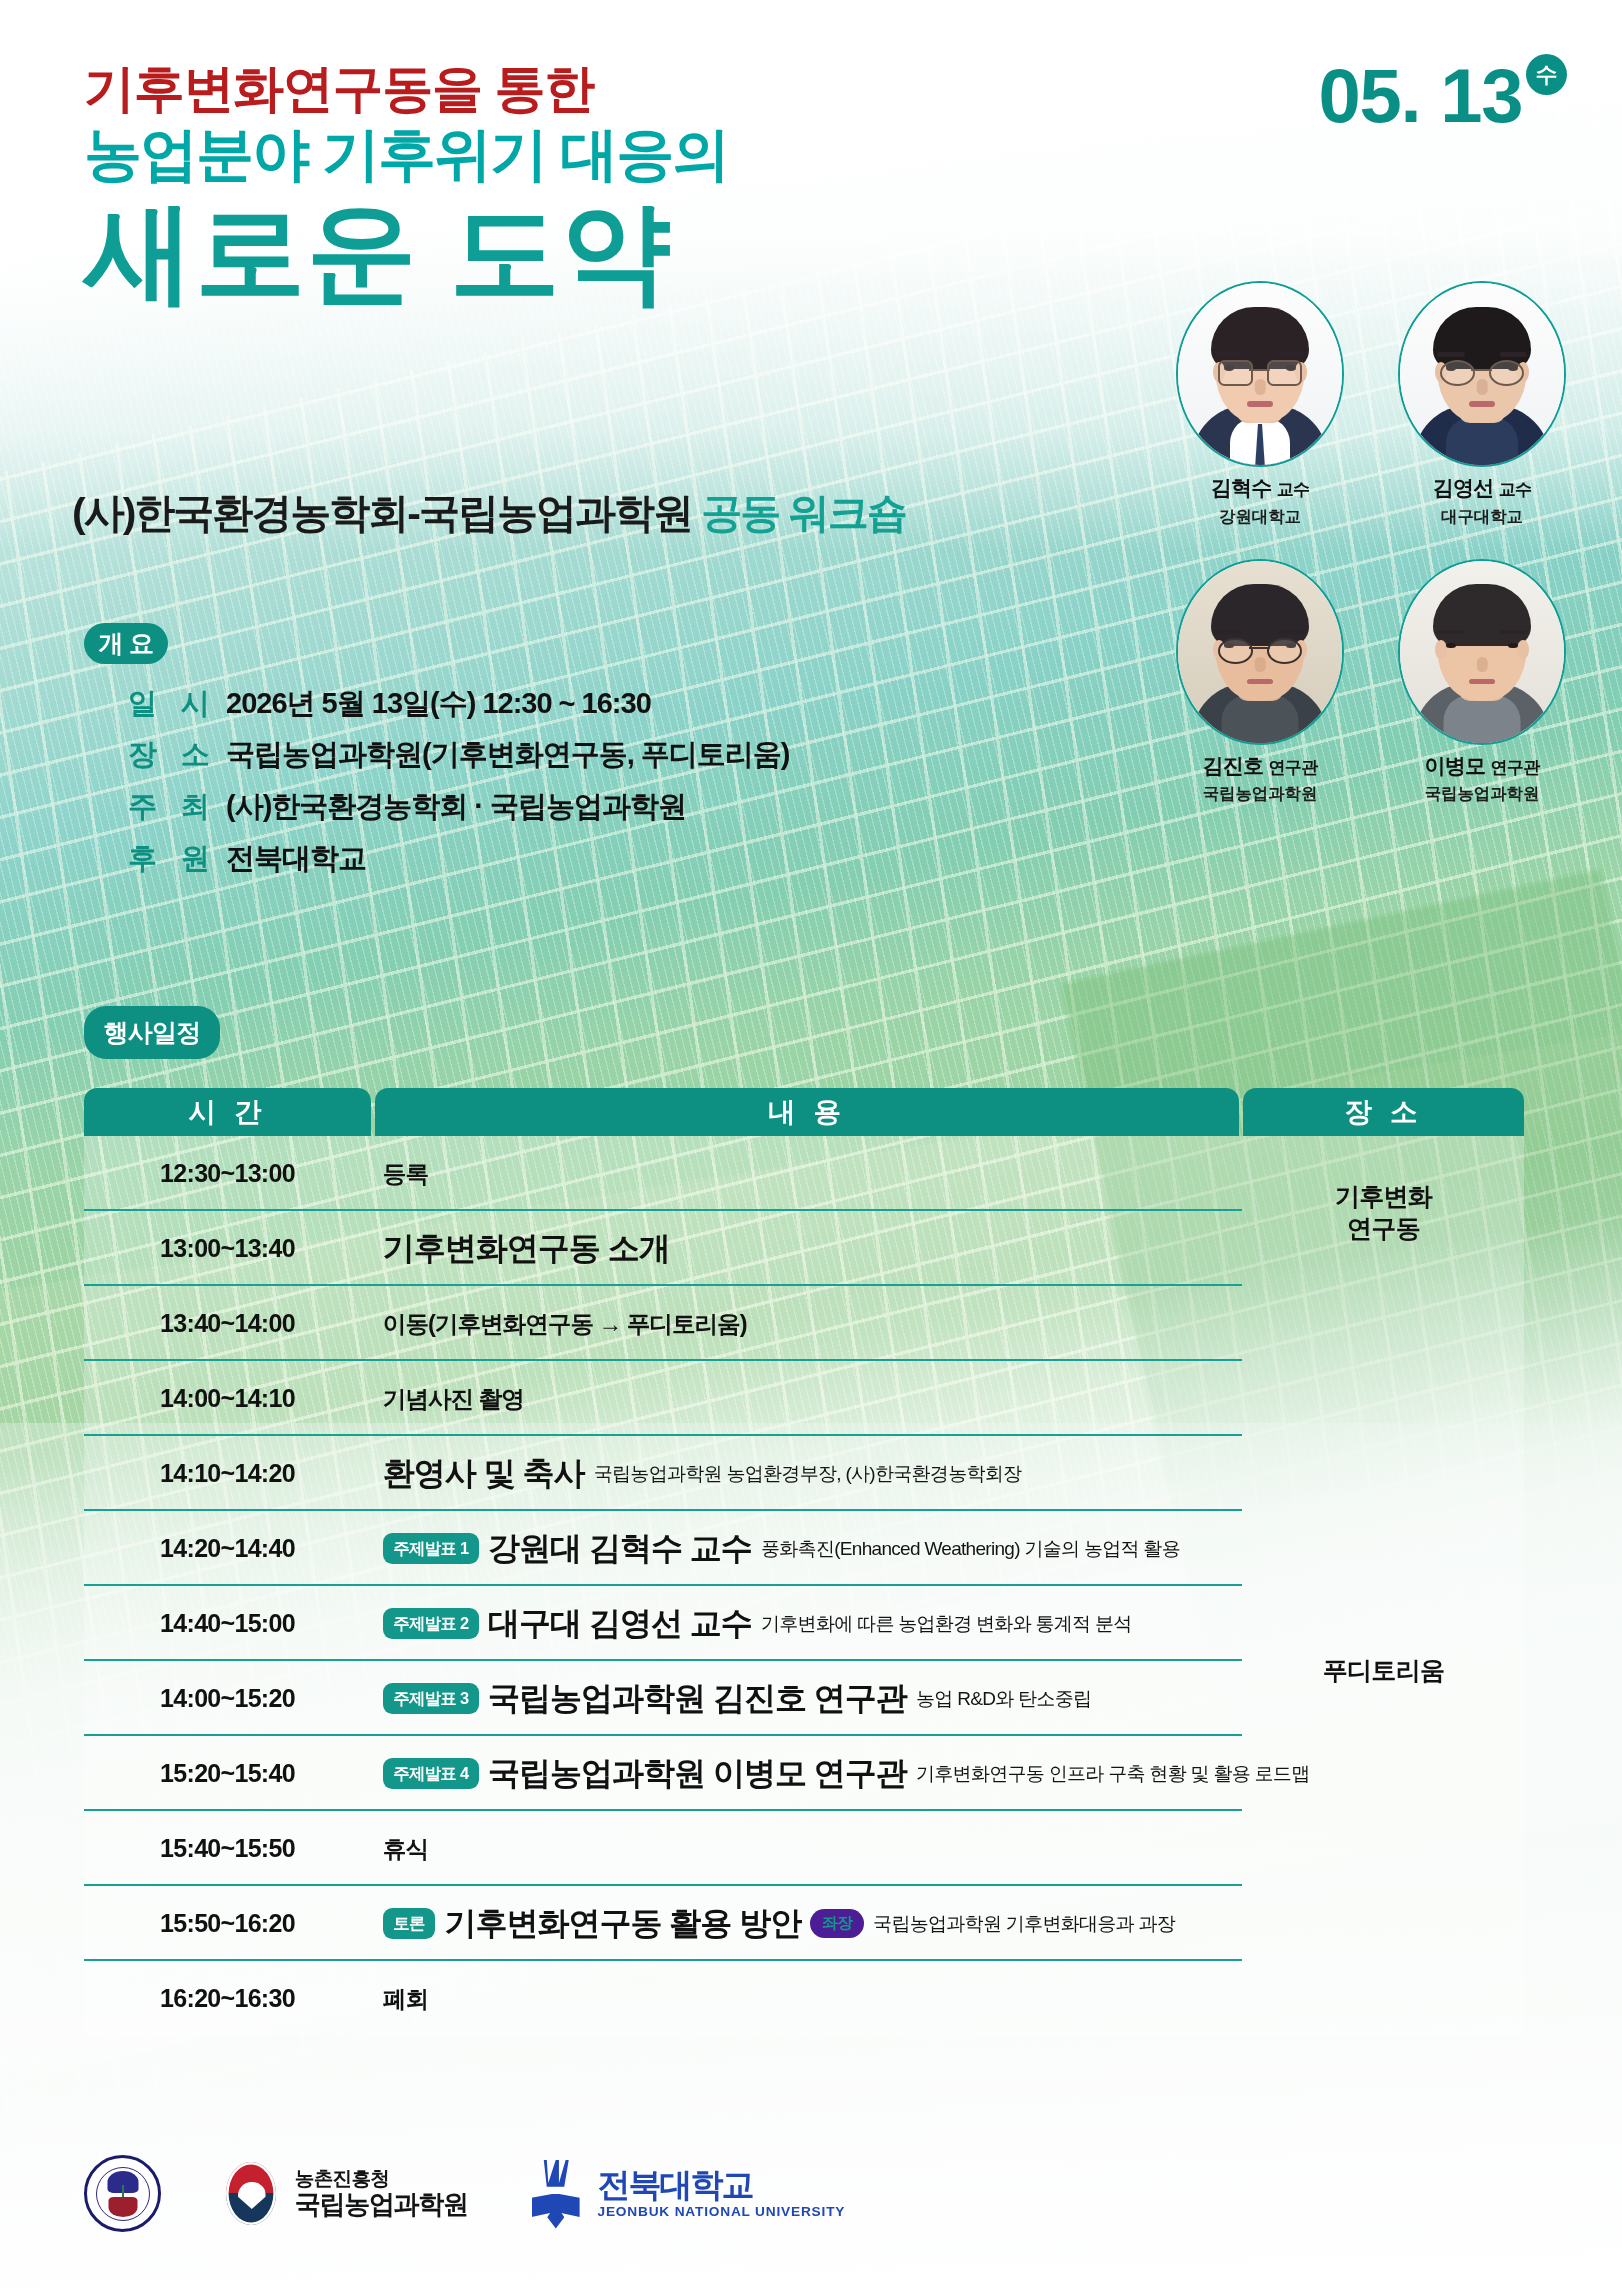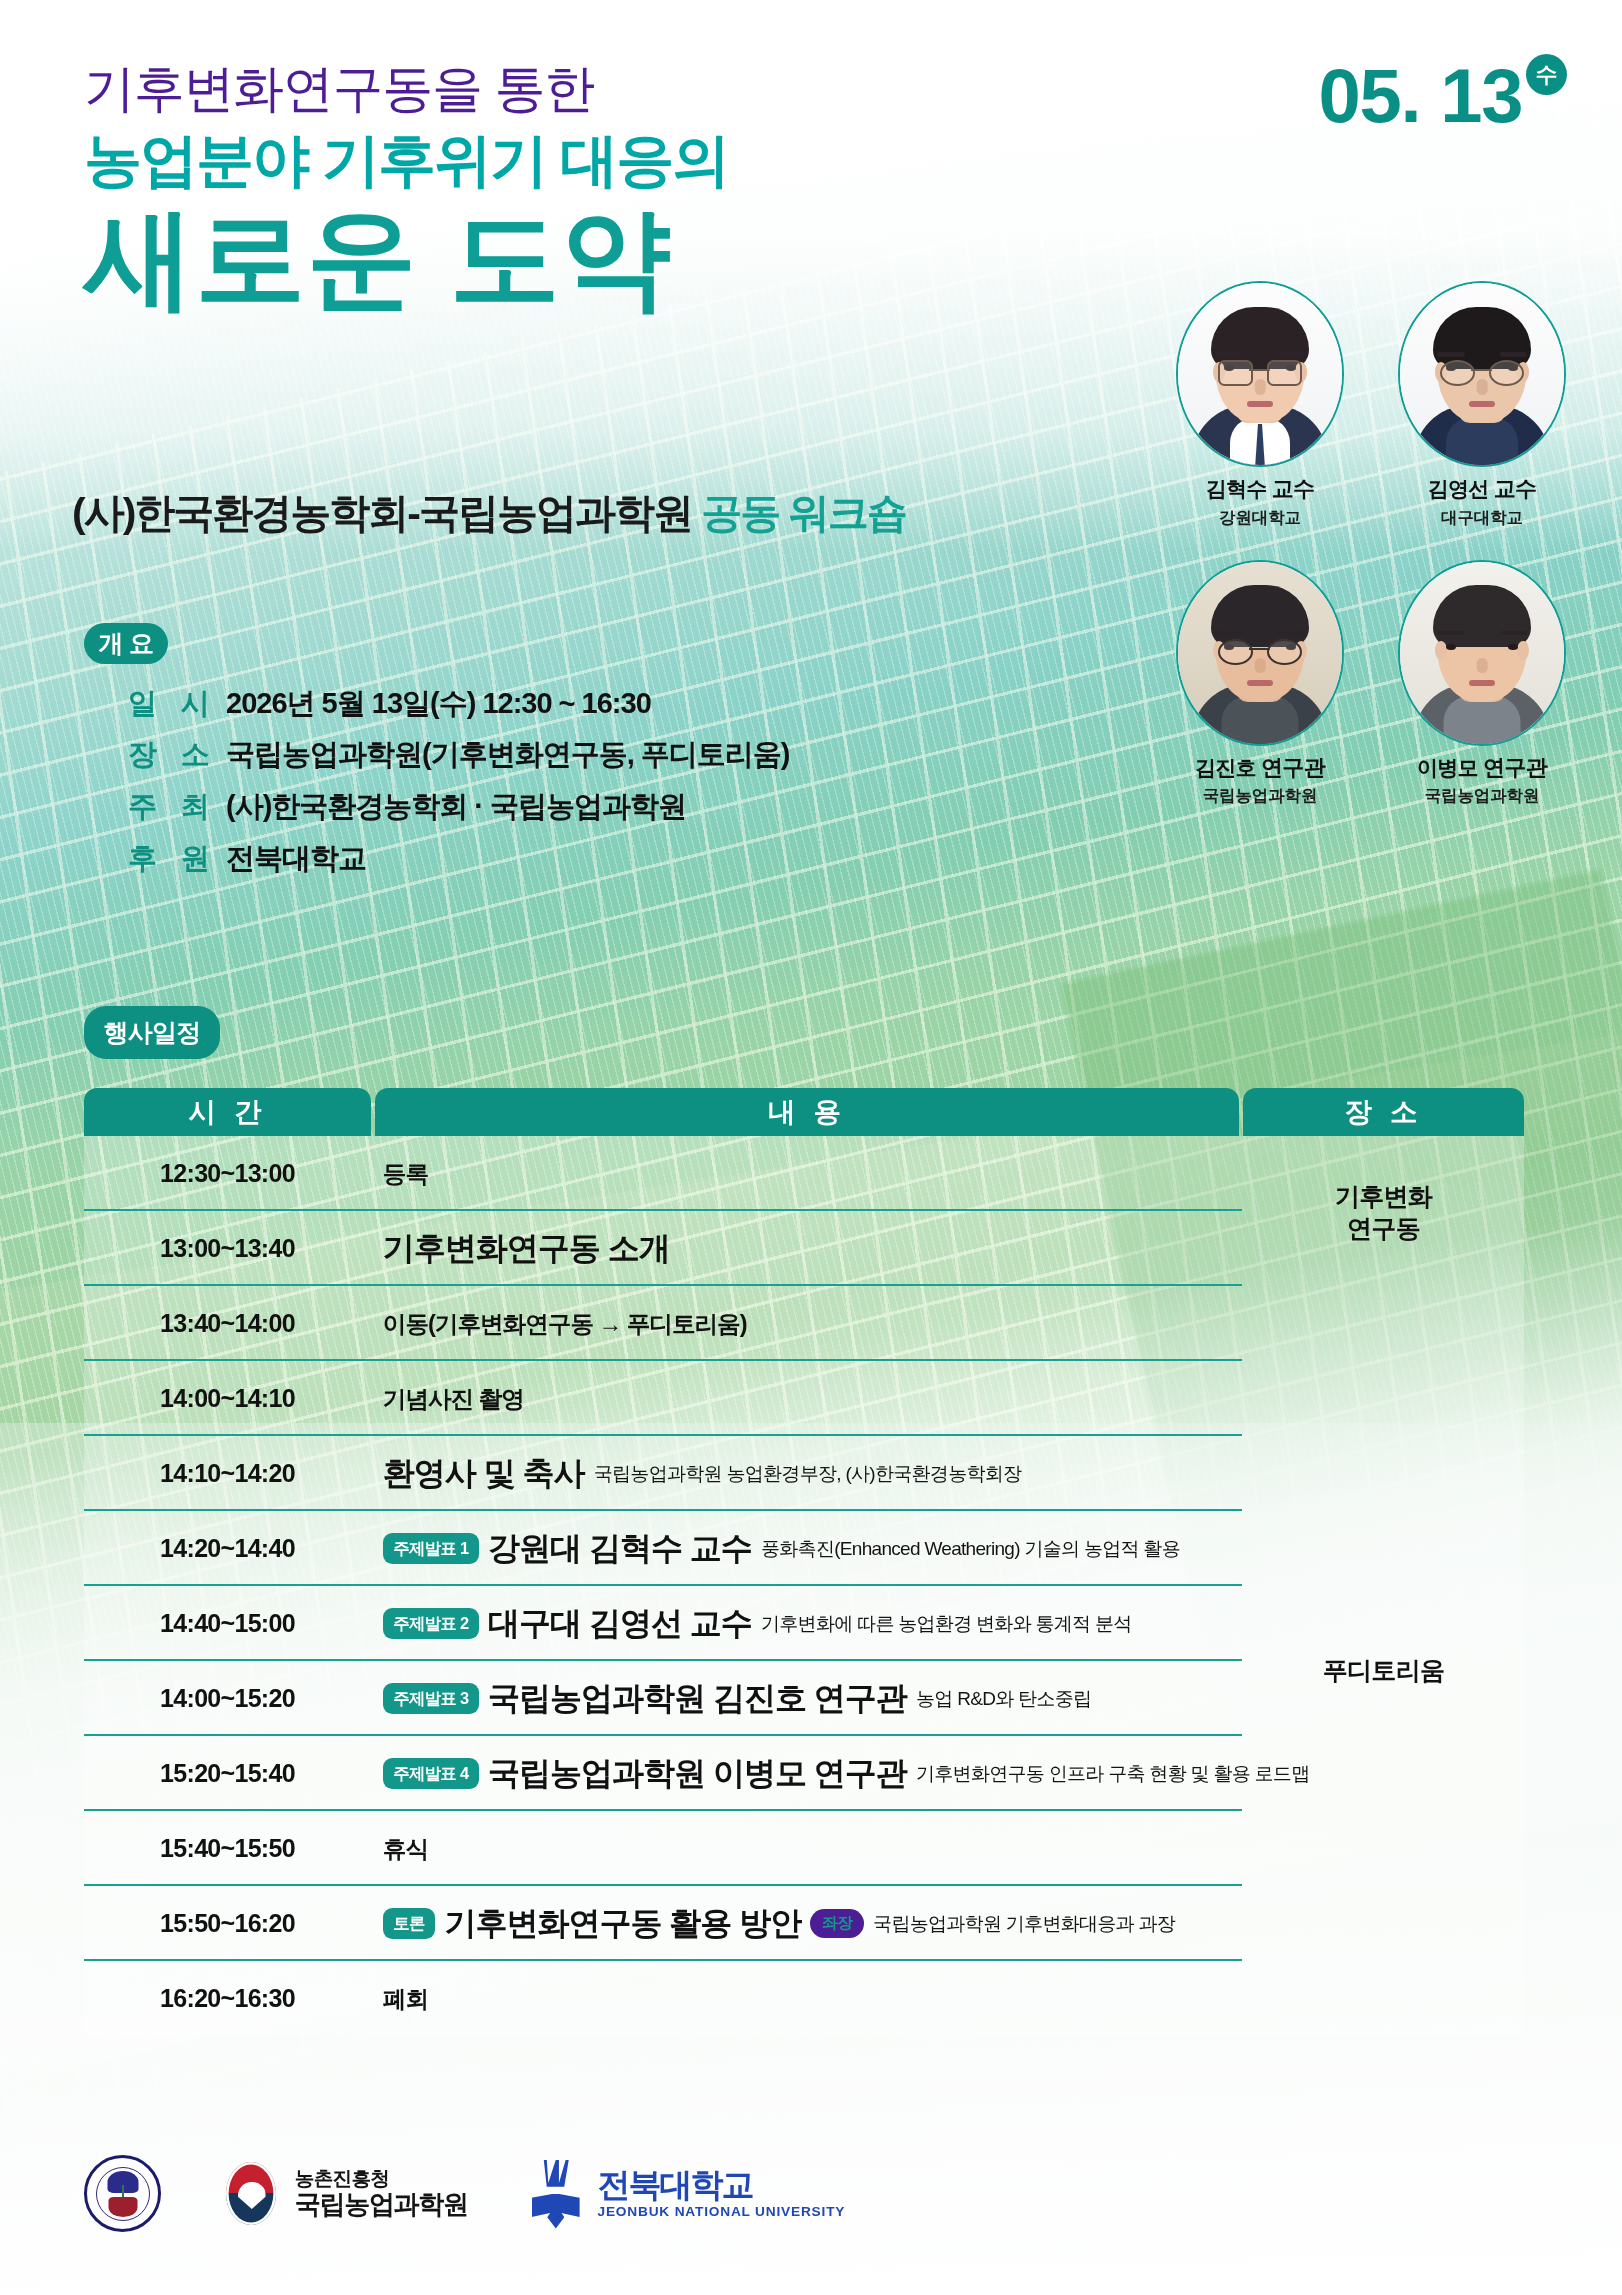--- a/index.html
+++ b/index.html
@@ -64,22 +64,22 @@
   .bg-right-green{
     position:absolute;right:-4%;top:40%;width:34%;height:34%;
     background:linear-gradient(160deg,rgba(120,190,120,.45),rgba(90,175,110,.25) 60%,rgba(255,255,255,0));
     transform:rotate(-12deg);filter:blur(2px);
   }
 
   
   .header{position:absolute;left:0;top:0;width:100%;height:576px;}
   .title-block{position:absolute;left:84px;top:63px;width:982px;}
   .t-line1{
-    font-size:51px;font-weight:400;color:#4c1d95;letter-spacing:-1.3px;line-height:1;
-    margin:0 0 17px 0;
+    font-size:51px;font-weight:700;color:#b91c1c;letter-spacing:-1.3px;line-height:1;
+    margin:0 0 11px 0;
   }
   .t-line2{
     font-size:58px;font-weight:800;color:#00a7a7;letter-spacing:-2px;line-height:1;
     margin:0 0 10.5px 0;
   }
   .t-line3{
     font-size:110px;font-weight:900;color:#0f9e96;letter-spacing:1.3px;line-height:1.05;
     margin:0;
   }
   .t-sub{
@@ -127,21 +127,21 @@
   .f-glasses .lens{position:absolute;top:0;width:31px;height:22px;border:2px solid #6d5a4c;border-radius:6.5px;background:rgba(255,255,255,.18);}
   .f-glasses .lens.l{left:0;} .f-glasses .lens.r{right:0;}
   .f-glasses .bridge{position:absolute;left:31px;top:9.2px;width:21px;height:2px;background:#6d5a4c;}
   .f-brow{position:absolute;top:69px;width:27.5px;height:4.6px;background:#2b2327;border-radius:2.6px;}
   .f-brow.l{left:37px;} .f-brow.r{right:37px;}
   .f-eye{position:absolute;top:82px;width:9.8px;height:5.9px;background:#24191a;border-radius:50%;}
   .f-eye.l{left:46px;} .f-eye.r{right:46px;}
   .f-nose{position:absolute;left:50%;top:96px;transform:translateX(-50%);width:10.5px;height:15.7px;background:rgba(200,150,120,.45);border-radius:5.2px;}
   .f-mouth{position:absolute;left:50%;top:118px;transform:translateX(-50%);width:26px;height:5.9px;background:#b9696a;border-radius:3.9px;}
   .spk-name{font-size:21px;font-weight:800;color:#111;letter-spacing:-0.7px;line-height:1.15;}
-  .spk-name .role{font-size:22px;font-weight:700;}
+  .spk-name .role{font-size:17px;font-weight:700;}
   .spk-aff{font-size:16.4px;font-weight:600;color:#1d1d1d;margin-top:5.2px;}
 
   
   .pill{
     display:inline-flex;align-items:center;justify-content:center;
     background:#0d8f81;color:#ffffff;border-radius:22px;
     font-weight:800;letter-spacing:-0.7px;
   }
   .overview{position:absolute;left:84px;top:623px;width:851px;}
   .ov-pill{width:84px;height:41px;font-size:25px;}

